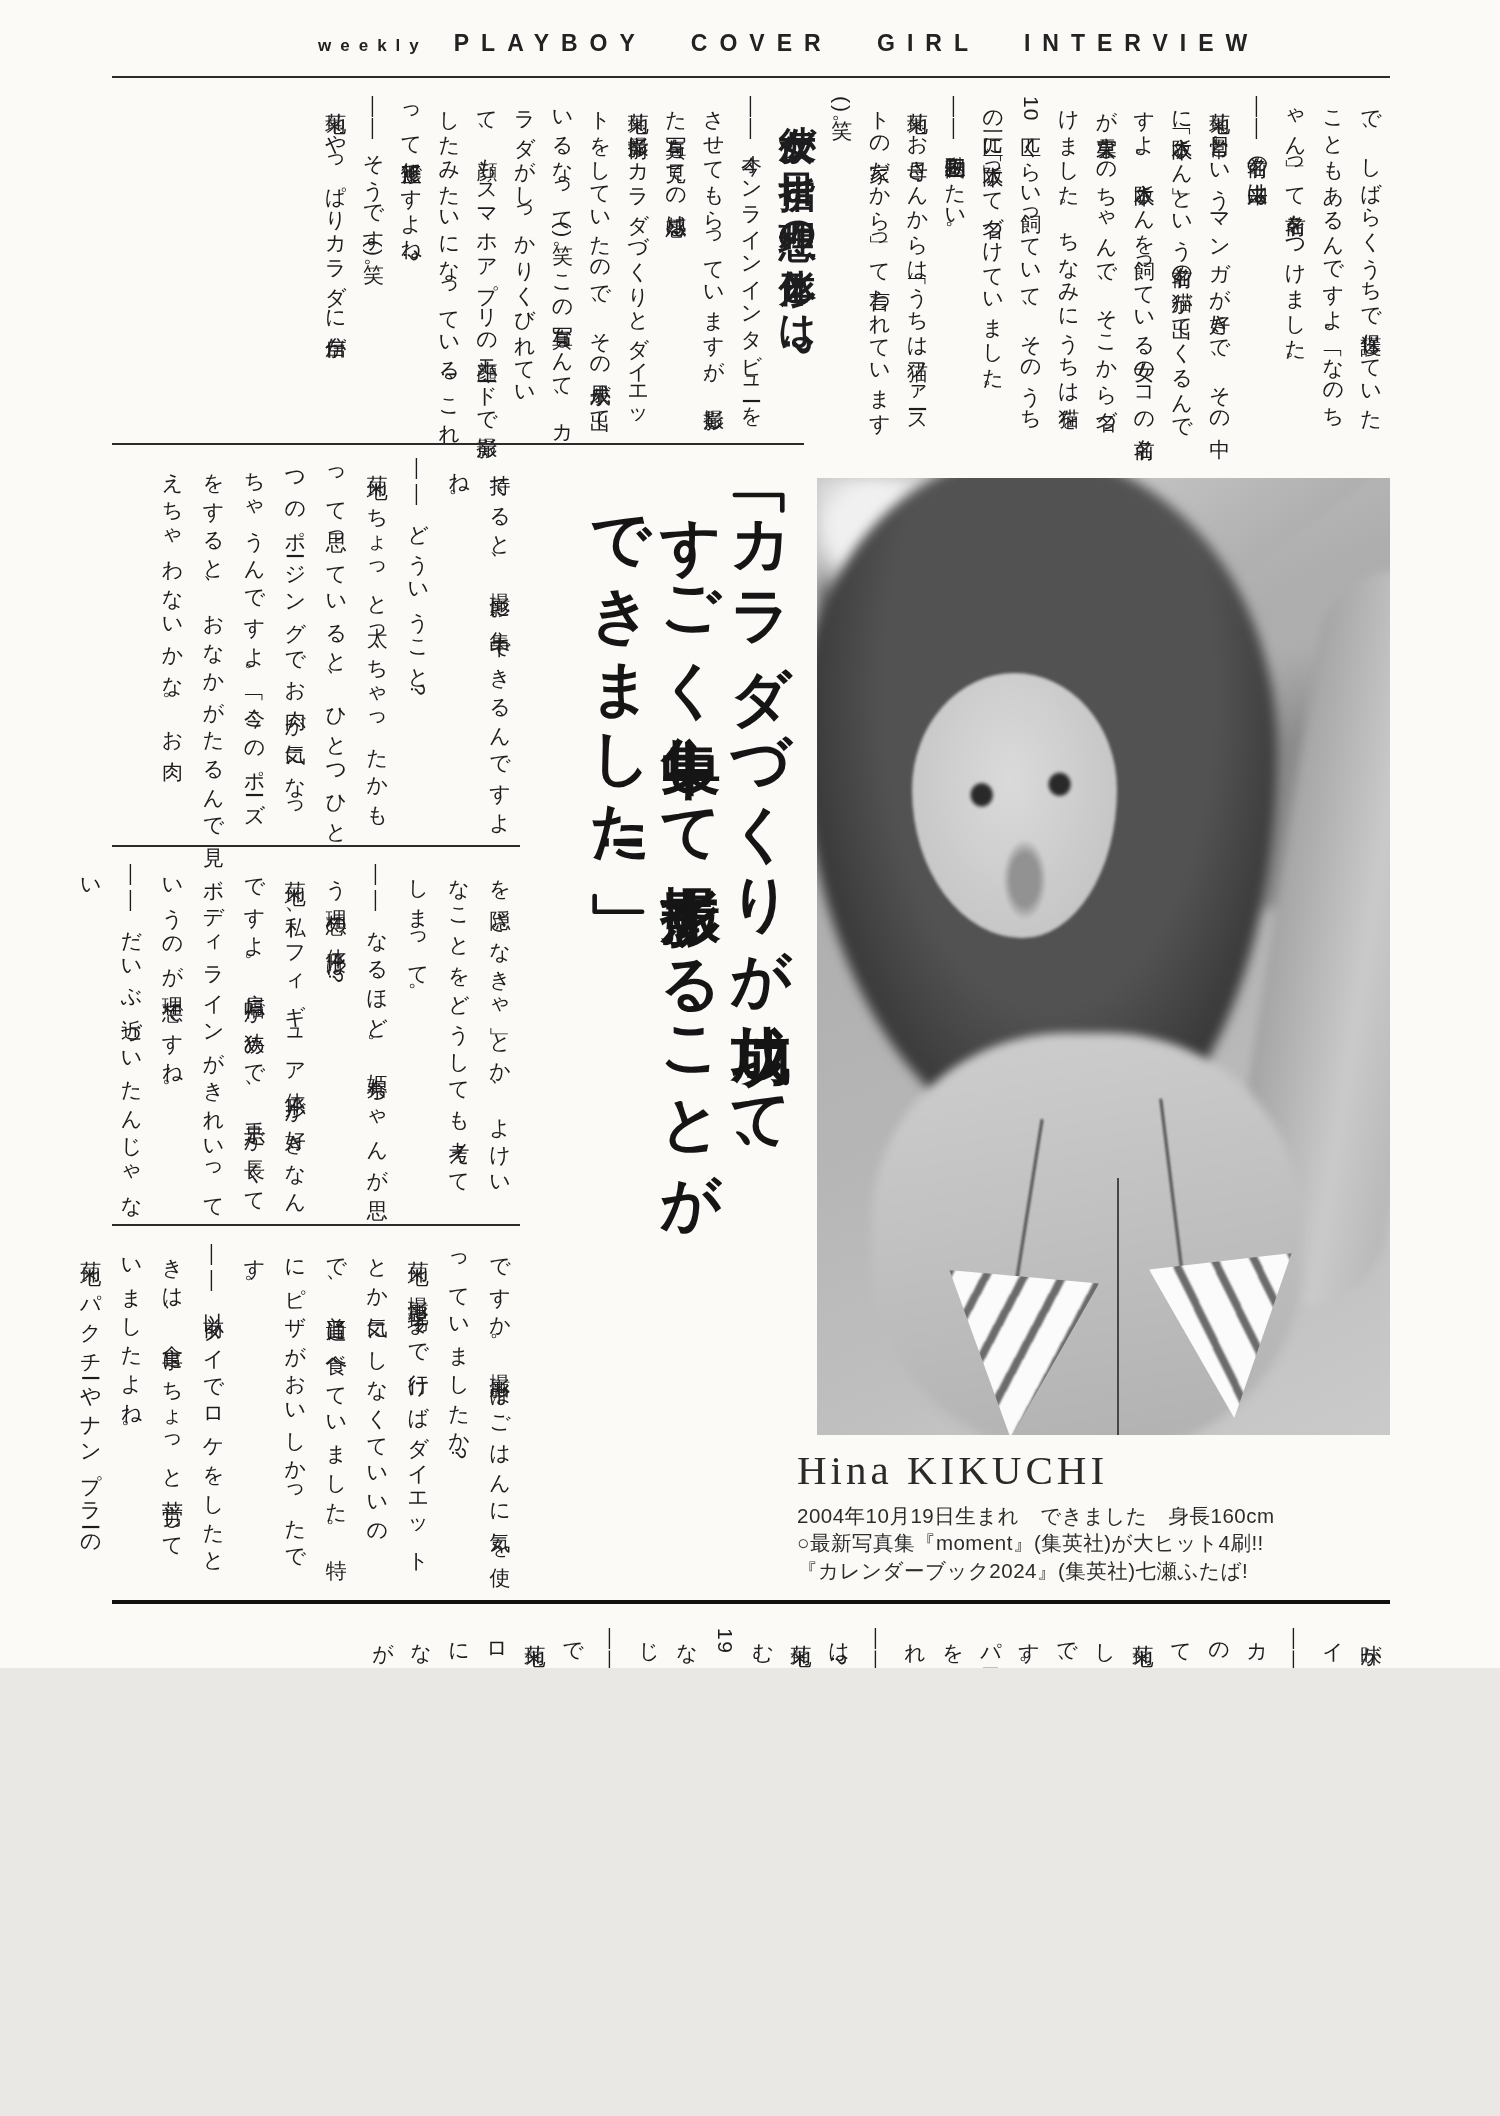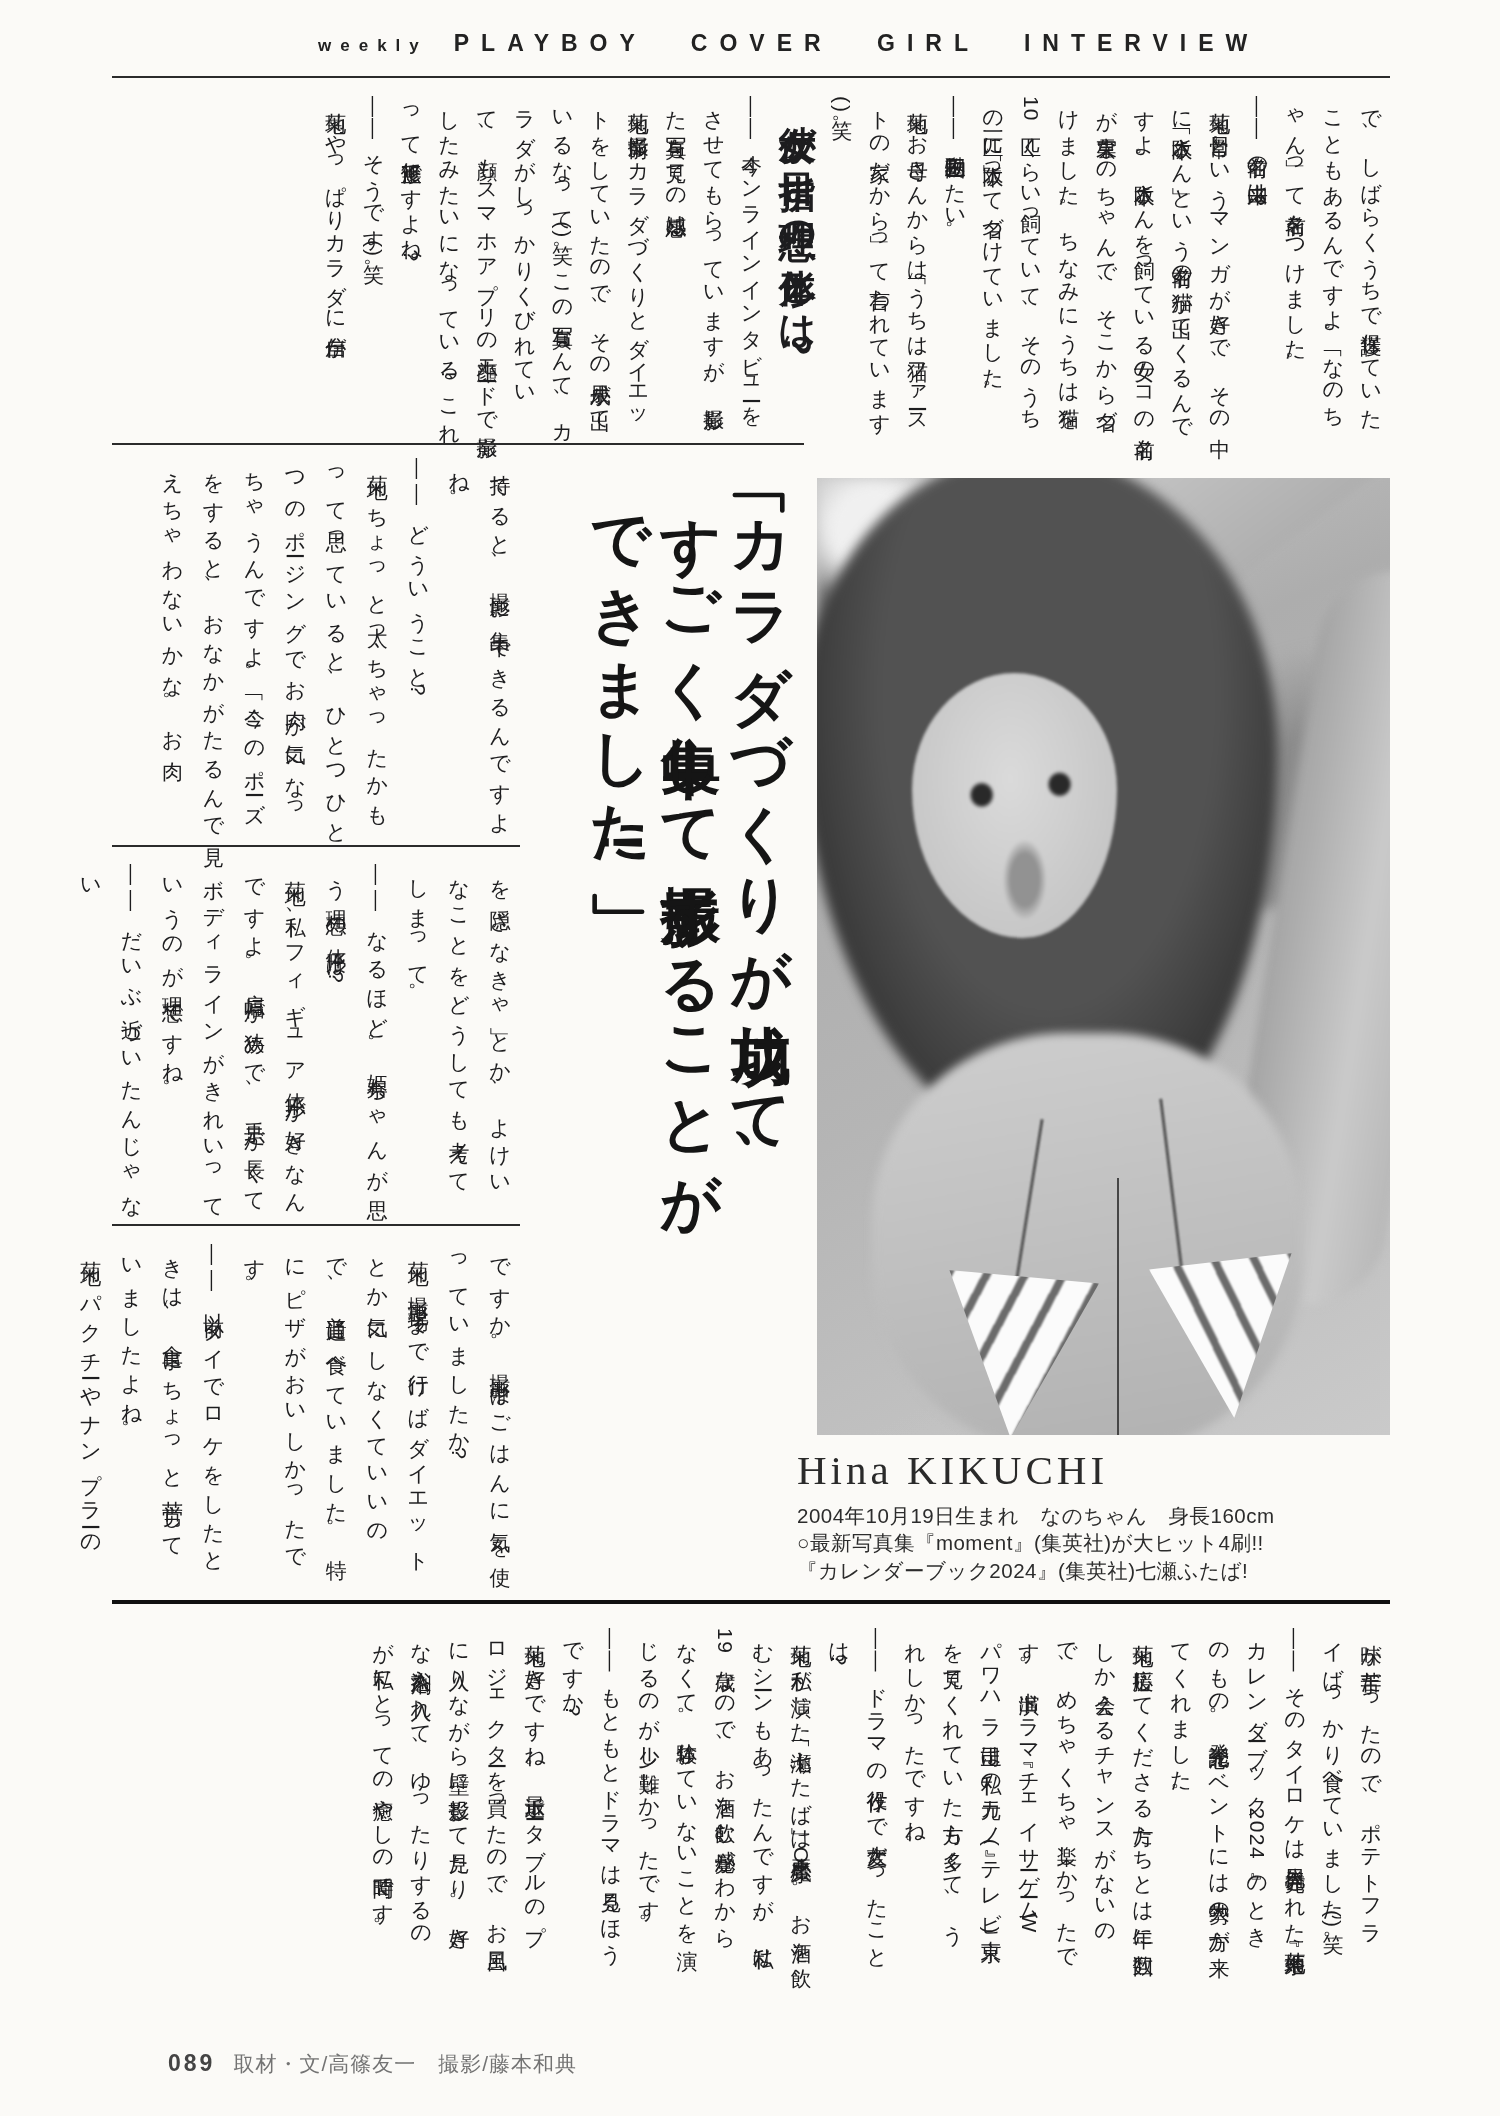--- a/index.html
+++ b/index.html
@@ -1,17 +1,17 @@
 <!DOCTYPE html>
 <html lang="ja"><head>
 <meta charset="utf-8">
 <style>
   html,body{margin:0;padding:0;background:#e9e8e5;}
   .page{
-    position:relative;width:1500px;height:2116px;margin:0 auto;
+    position:relative;width:1500px;height:1668px;margin:0 auto;
     background:#fbfaf7;overflow:hidden;
     font-family:"Liberation Sans",sans-serif;color:#1d1d1f;
   }
   
   .masthead{position:absolute;top:30px;left:318px;white-space:nowrap;color:#222;}
   .masthead .weekly{font-size:17px;font-weight:700;letter-spacing:9px;margin-right:26px;}
   .masthead .title{font-size:23px;font-weight:700;letter-spacing:12px;word-spacing:26px;}
   .rule{position:absolute;background:#2b2b2b;}
   .rule.header-rule{top:76px;left:112px;width:1278px;height:2px;}
   .rule.mid-rule{top:443px;left:112px;width:692px;height:2px;}
@@ -147,21 +147,21 @@
     <div class="ph-chest"></div>
     <div class="ph-strap1"></div>
     <div class="ph-strap2"></div>
     <div class="ph-necklace"></div>
     <div class="ph-bikini-l"></div>
     <div class="ph-bikini-r"></div>
   </div>
 
   <div class="profile">
     <p class="profile-name">Hina KIKUCHI</p>
-    <div class="profile-line">2004年10月19日生まれ　なのちゃん　身長160cm</div>
+    <div class="profile-line">2004年10月19日生まれ　できました　身長160cm</div>
     <div class="profile-line">○最新写真集『moment』(集英社)が大ヒット4刷!!</div>
     <div class="profile-line">『カレンダーブック2024』(集英社)七瀬ふたば!</div>
   </div>
 
   <div class="rule thick-rule"></div>
 
   <div class="vtext bottom-section">
     <p>味が苦手だったので、ポテトフライばっかり食べていました(笑)。</p>
     <p>――そのタイロケは先日発売された『菊地姫奈カレンダーブック2024』のときのもの。発売記念イベントには大勢の方が来てくれました。</p>
     <p>菊地　応援してくださる方たちとは年に数回しか会えるチャンスがないので、めちゃくちゃ楽しかったです。出演ドラマ『チェイサーゲームW　パワハラ上司は私の元カノ』(テレビ東京)を見てくれていた方も多くて、うれしかったですね。</p>

